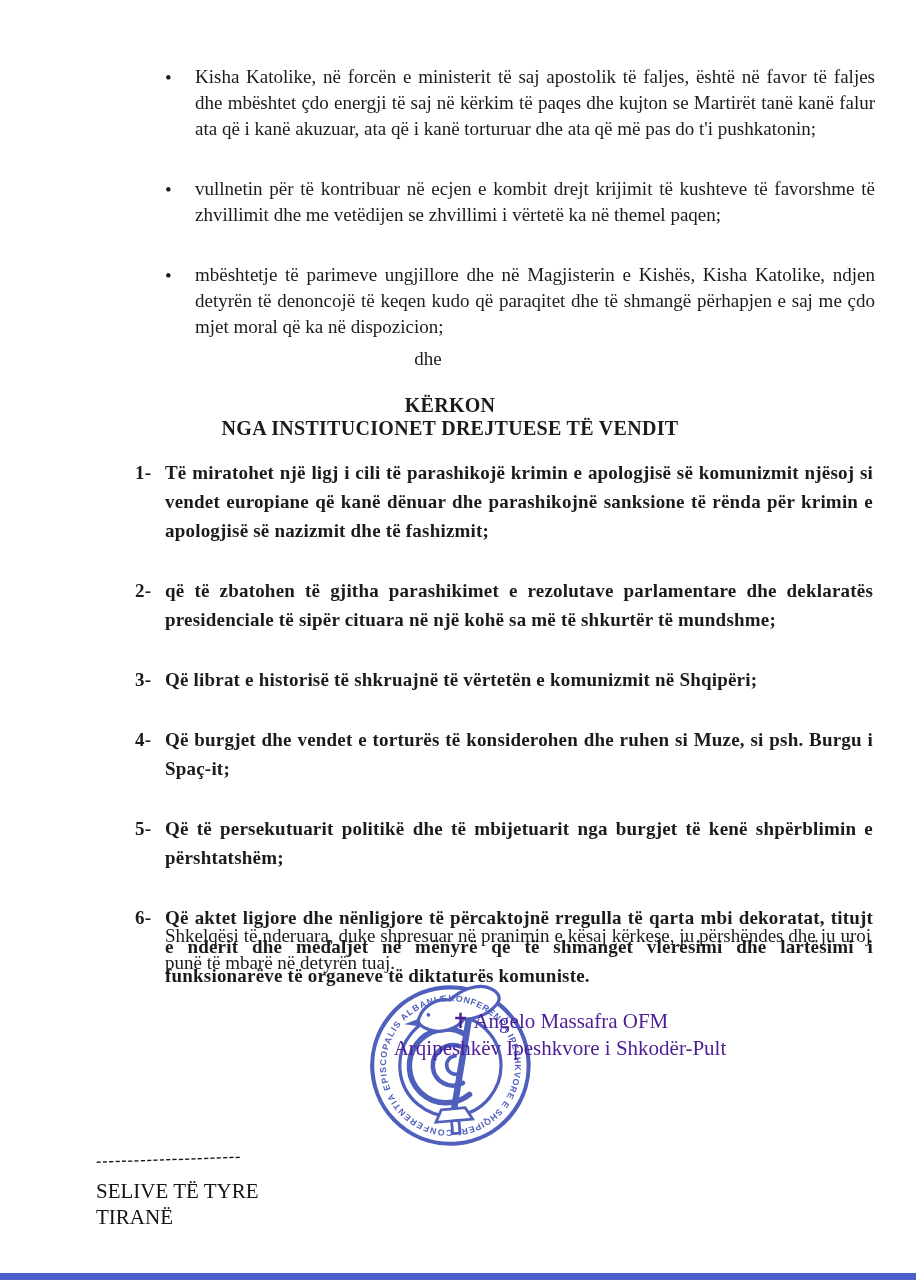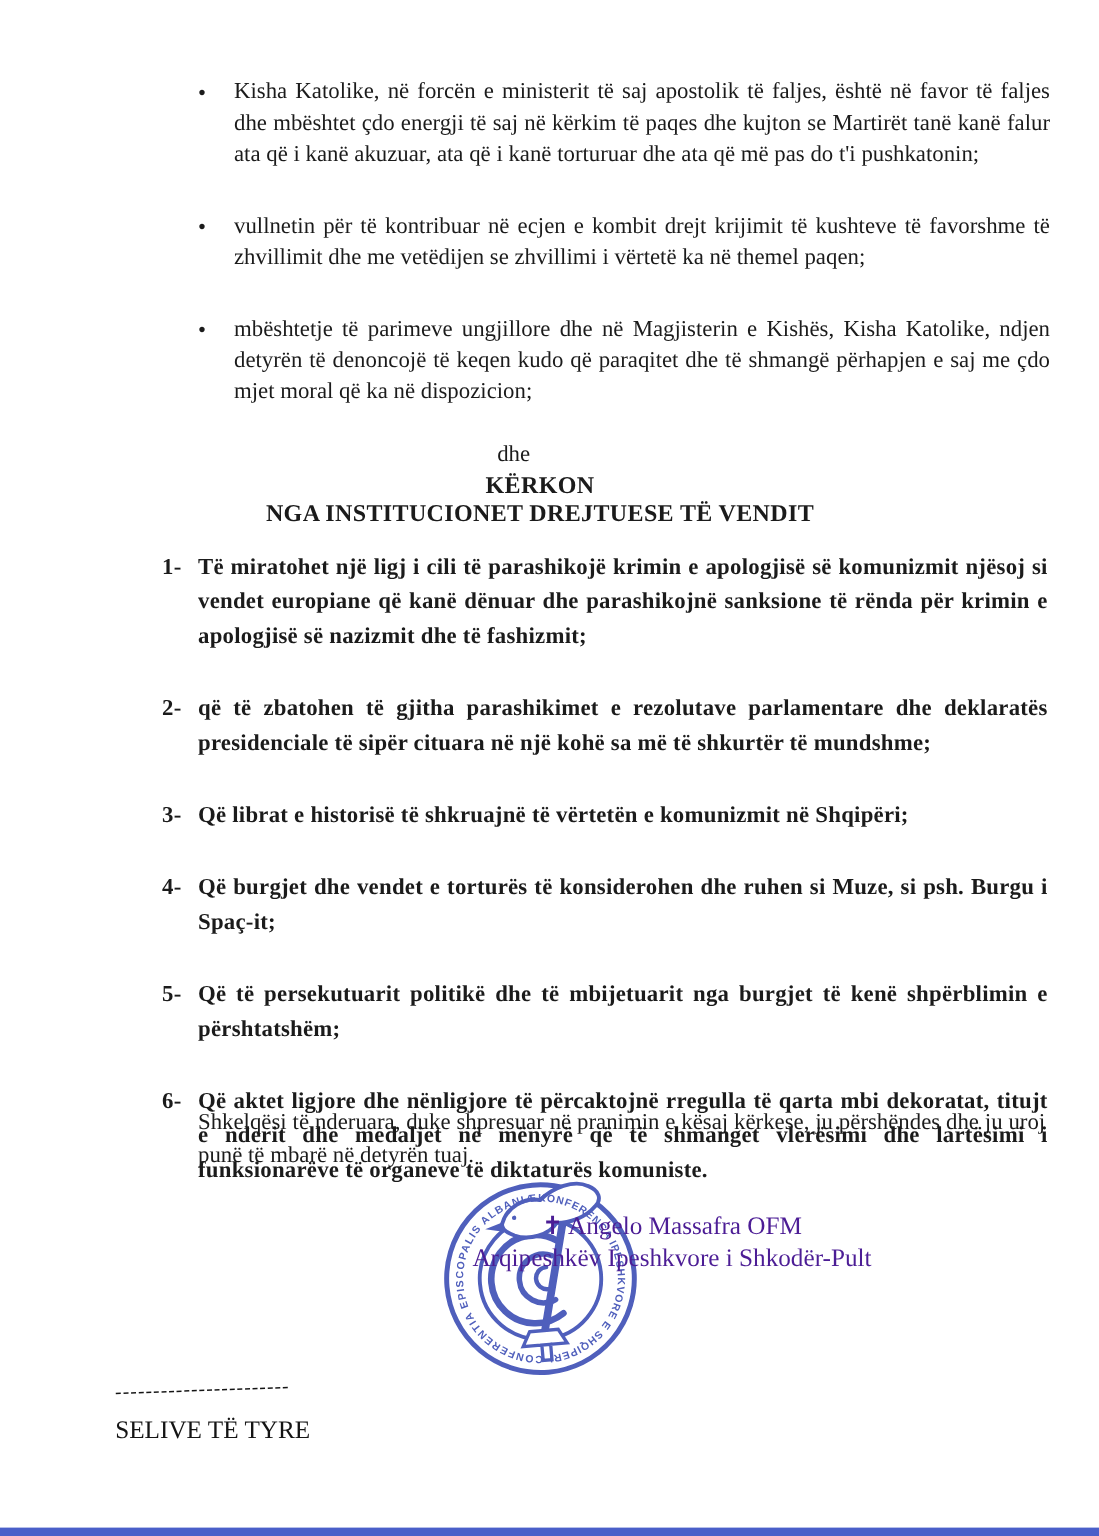--- a/index.html
+++ b/index.html
@@ -23,21 +23,21 @@
     margin-bottom:34px;
     font-size:19px;line-height:26px;
     text-align:justify;
   }
   .bullets li .dot{
     position:absolute;left:2px;top:1px;
     font-size:19px;
   }
   
   .connector{
-    position:absolute;left:0;top:368px;width:856px;
+    position:absolute;left:0;top:348px;width:856px;
     text-align:center;font-size:19px;
   }
   .heading{
     position:absolute;left:0;top:394px;width:900px;
     text-align:center;font-weight:bold;font-size:20px;line-height:23px;
     letter-spacing:.3px;
   }
   
   .demands{
     position:absolute;left:135px;top:458px;width:738px;
@@ -178,17 +178,18 @@
   </svg>
 
   <div class="signature">
     <div>✝ Angelo Massafra OFM</div>
     <div>Arqipeshkëv Ipeshkvore i Shkodër-Pult</div>
   </div>
 
   <div class="footer">
     <div class="dashes">-----------------------</div>
     <div>SELIVE TË TYRE</div>
+    <div>TIRANË</div>
   </div>
 
   <div class="bottom-bar"></div>
 
 </div>
 
 </body></html>

